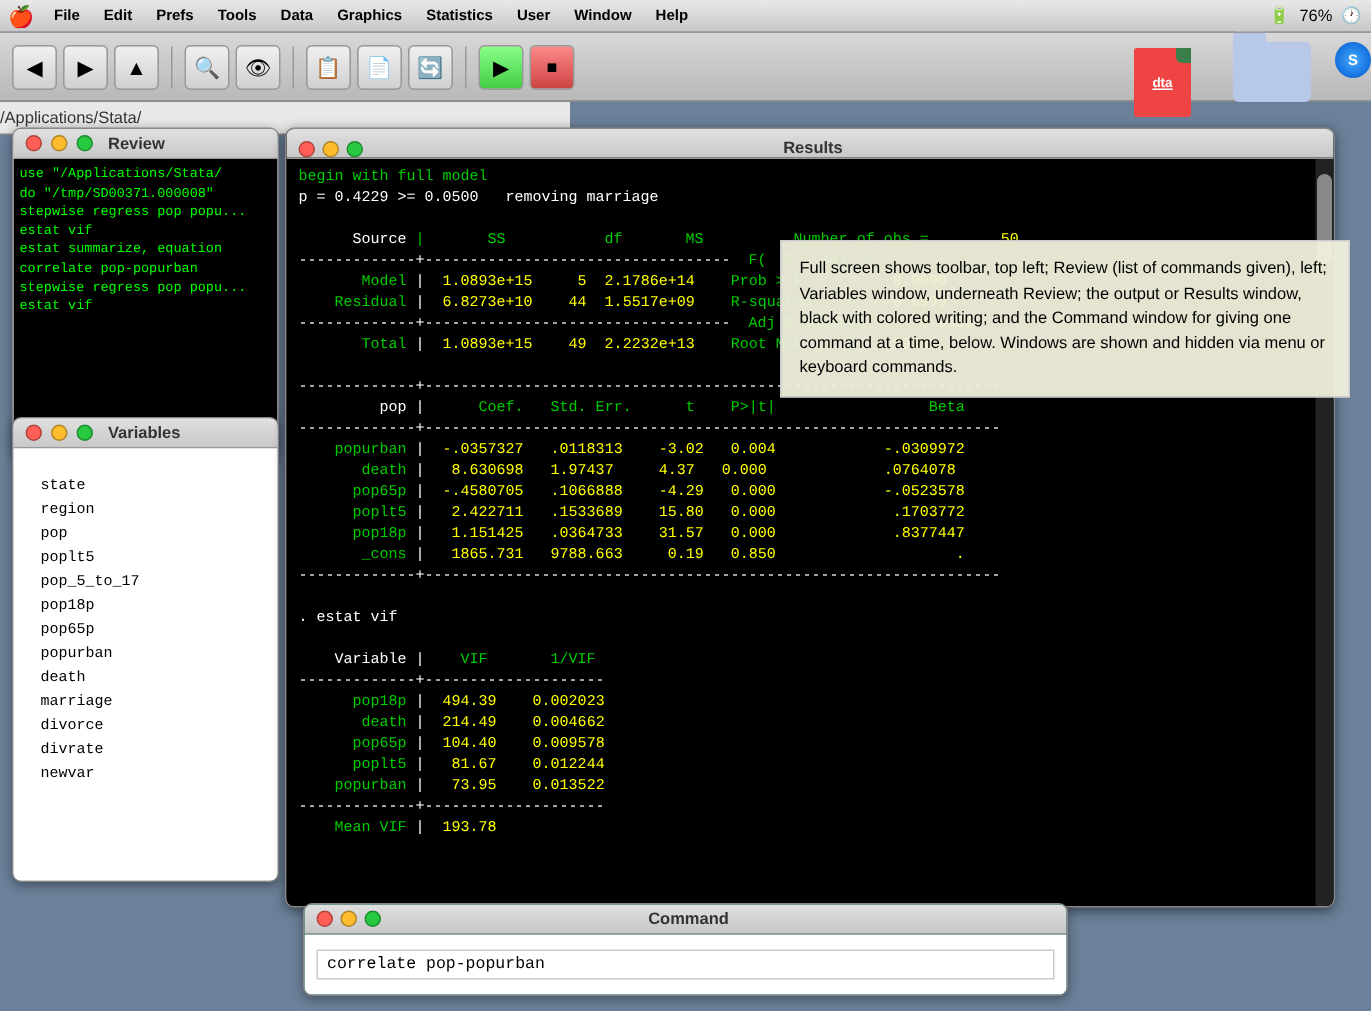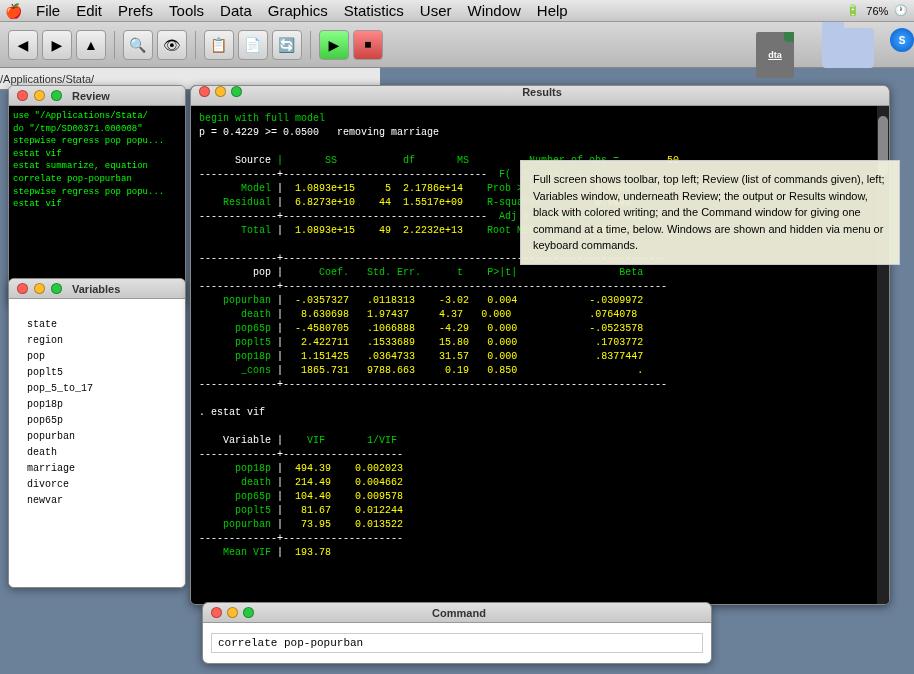--- a/index.html
+++ b/index.html
@@ -25,22 +25,22 @@
       top: 0; left: 0;
       z-index: 100;
     }
     .menubar-apple {
       width: 28px;
       text-align: center;
       font-size: 14px;
     }
     .menubar-item {
       padding: 0 8px;
-      font-size: 15px;
-      font-weight: 400;
+      font-size: 10px;
+      font-weight: 700;
       color: #000;
       height: 22px;
       line-height: 22px;
       cursor: pointer;
     }
     .menubar-right {
       margin-left: auto;
       display: flex;
       align-items: center;
       padding-right: 6px;
@@ -167,21 +167,21 @@
       background: #000;
       border: 1px solid #888;
       border-radius: 6px;
       box-shadow: 0 2px 8px rgba(0,0,0,0.5);
       overflow: hidden;
     }
     .results-titlebar {
       height: 20px;
       background: linear-gradient(to bottom, #e0e0e0, #c8c8c8);
       display: flex;
-      align-items: flex-start;
+      align-items: flex-end;
       justify-content: center;
       padding: 0 8px;
       border-bottom: 1px solid #999;
       gap: 6px;
       position: relative;
     }
     .results-titlebar .traffic-lights {
       position: absolute;
       left: 8px;
       display: flex;
@@ -287,21 +287,21 @@
     .stata-file-icon {
       position: absolute;
       top: 32px; right: 120px;
       display: flex;
       flex-direction: column;
       align-items: center;
     }
     .file-icon-body {
       width: 38px;
       height: 46px;
-      background: #737373;
+      background: #ef4444;
       border-radius: 2px 8px 2px 2px;
       position: relative;
       display: flex;
       align-items: center;
       justify-content: center;
       color: #fff;
       font-size: 10px;
       font-weight: bold;
       text-decoration: underline;
     }
@@ -439,20 +439,21 @@
     <div>region</div>
     <div>pop</div>
     <div>poplt5</div>
     <div>pop_5_to_17</div>
     <div>pop18p</div>
     <div>pop65p</div>
     <div>popurban</div>
     <div>death</div>
     <div>marriage</div>
     <div>divorce</div>
+    <div>divrate</div>
     <div>newvar</div>
   </div>
 </div>
 
 <div class="results-window">
   <div class="results-titlebar">
     <div class="traffic-lights">
       <div class="traffic-light tl-red"></div>
       <div class="traffic-light tl-yellow"></div>
       <div class="traffic-light tl-green"></div>

